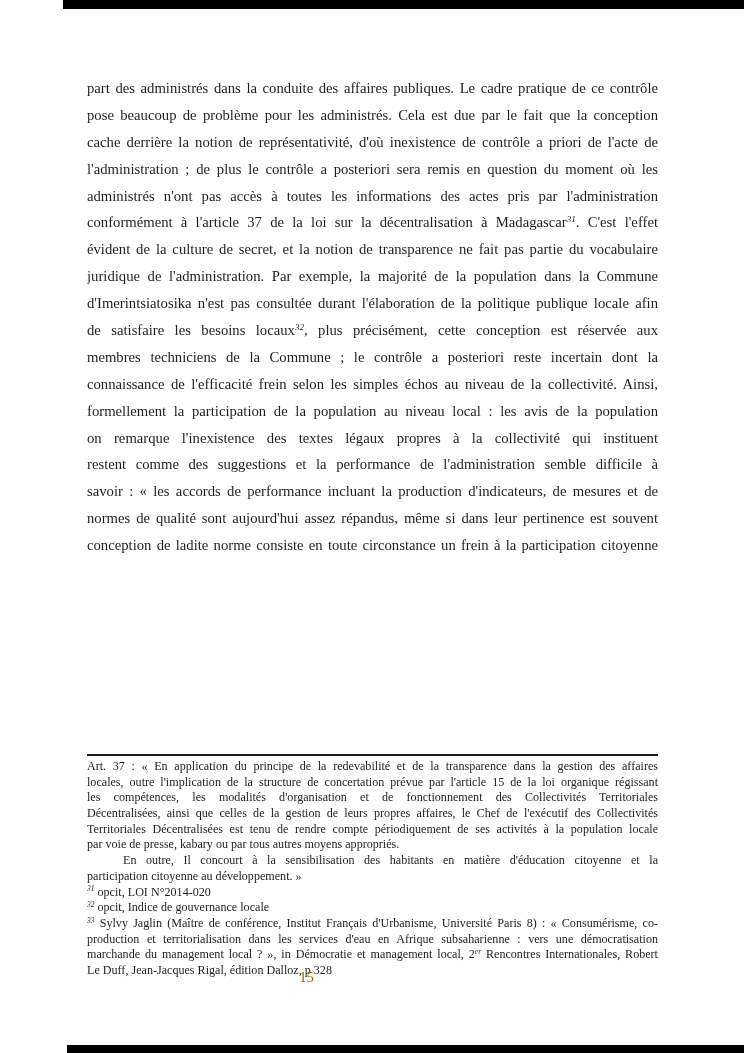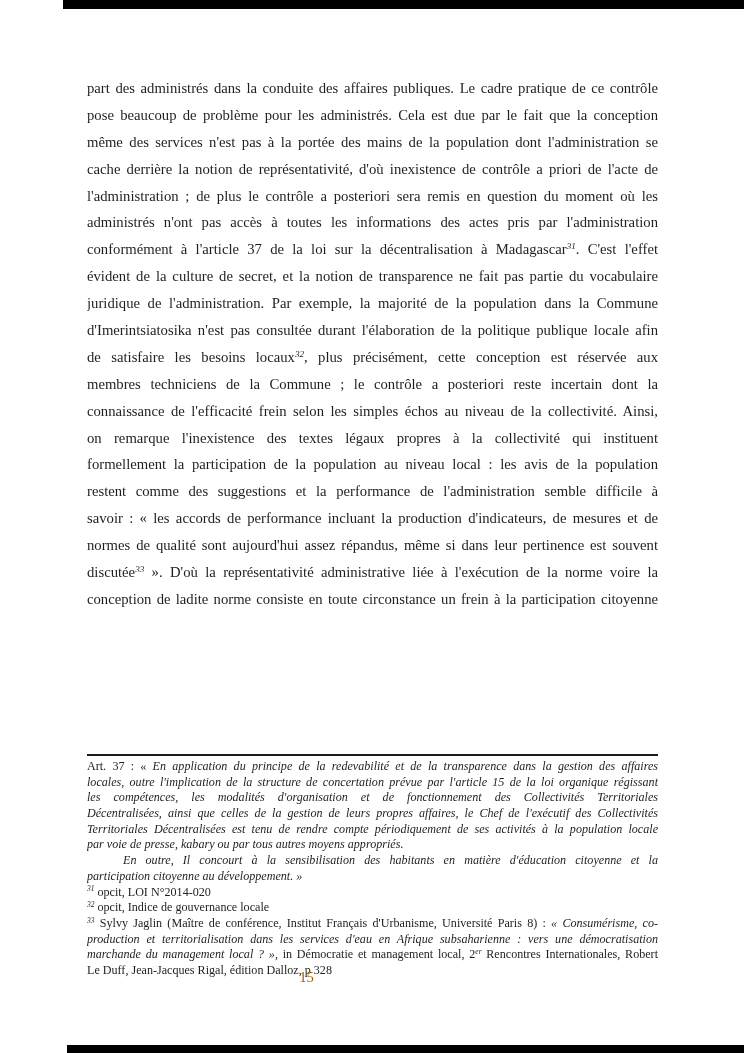--- a/index.html
+++ b/index.html
@@ -35,21 +35,21 @@
   .fn-separator {
     border-top: 2px solid #1a1a1a;
     height: 0;
     margin-bottom: 3px;
   }
   .tline { text-align: justify; text-align-last: justify; overflow: hidden; }
   .tline.last { text-align-last: left; }
   .tline.indent { text-indent: 36px; }
   .body-text .tline { max-height: 26.9px; }
   .footnotes .tline { max-height: 15.7px; }
-  .it { font-style: italic; }
+  .it { }
   .sup { font-size: 0.62em; position: relative; top: -0.55em; line-height: 0; font-style: italic; }
   .pagenum {
     position: absolute;
     top: 969px;
     left: 0;
     width: 613px;
     text-align: center;
     font-size: 14.7px;
     color: #a16207;
   }
@@ -57,37 +57,35 @@
 </head>
 <body>
 
 <div class="page">
 
   <div class="scan-bar top"></div>
 
   <div class="body-text">
       <div class="tline"><span>part des administrés dans la conduite des affaires publiques. Le cadre pratique de ce contrôle</span></div>
       <div class="tline"><span>pose beaucoup de problème pour les administrés. Cela est due par le fait que la conception</span></div>
-      <div class="tline"><span>même des services n'est pas à la portée des mains de la population dont l'administration se</span></div>
       <div class="tline"><span>cache derrière la notion de représentativité, d'où inexistence de contrôle a priori de l'acte de</span></div>
       <div class="tline"><span>l'administration ; de plus le contrôle a posteriori sera remis en question du moment où les</span></div>
       <div class="tline"><span>administrés n'ont pas accès à toutes les informations des actes pris par l'administration</span></div>
       <div class="tline"><span>conformément à l'article 37 de la loi sur la décentralisation à Madagascar</span><span class="sup">31</span><span>. C'est l'effet</span></div>
       <div class="tline"><span>évident de la culture de secret, et la notion de transparence ne fait pas partie du vocabulaire</span></div>
       <div class="tline"><span>juridique de l'administration. Par exemple, la majorité de la population dans la Commune</span></div>
       <div class="tline"><span>d'Imerintsiatosika n'est pas consultée durant l'élaboration de la politique publique locale afin</span></div>
       <div class="tline"><span>de satisfaire les besoins locaux</span><span class="sup">32</span><span>, plus précisément, cette conception est réservée aux</span></div>
       <div class="tline"><span>membres techniciens de la Commune ; le contrôle a posteriori reste incertain dont la</span></div>
       <div class="tline"><span>connaissance de l'efficacité frein selon les simples échos au niveau de la collectivité. Ainsi,</span></div>
+      <div class="tline"><span>formellement la participation de la population au niveau local : les avis  de la population</span></div>
       <div class="tline"><span>on remarque l'inexistence des textes légaux propres à la collectivité qui instituent</span></div>
-      <div class="tline"><span>formellement la participation de la population au niveau local : les avis  de la population</span></div>
       <div class="tline"><span>restent comme des suggestions et la performance de l'administration semble difficile à</span></div>
       <div class="tline"><span>savoir : « les accords de performance incluant la production d'indicateurs, de mesures et de</span></div>
       <div class="tline"><span>normes de qualité sont aujourd'hui assez répandus, même si dans leur pertinence est souvent</span></div>
-      <div class="tline"><span>discutée</span><span class="sup">33</span><span> ». D'où la représentativité administrative liée à l'exécution de la norme voire la</span></div>
       <div class="tline"><span>conception de ladite norme consiste en toute circonstance un frein à la participation citoyenne</span></div>
     </div>
 
   <div class="footnotes">
     <div class="fn-separator"></div>
     <div>
         <div class="tline"><span>Art. 37 : « </span><span class="it"> En application du principe de la redevabilité et de la transparence dans la gestion des affaires</span></div>
         <div class="tline"><span class="it">locales, outre l'implication de la structure de concertation prévue par l'article 15 de la loi organique régissant</span></div>
         <div class="tline"><span class="it">les compétences, les modalités d'organisation et de fonctionnement des Collectivités Territoriales</span></div>
         <div class="tline"><span class="it">Décentralisées, ainsi que celles de la gestion de leurs propres affaires, le Chef de l'exécutif des Collectivités</span></div>

